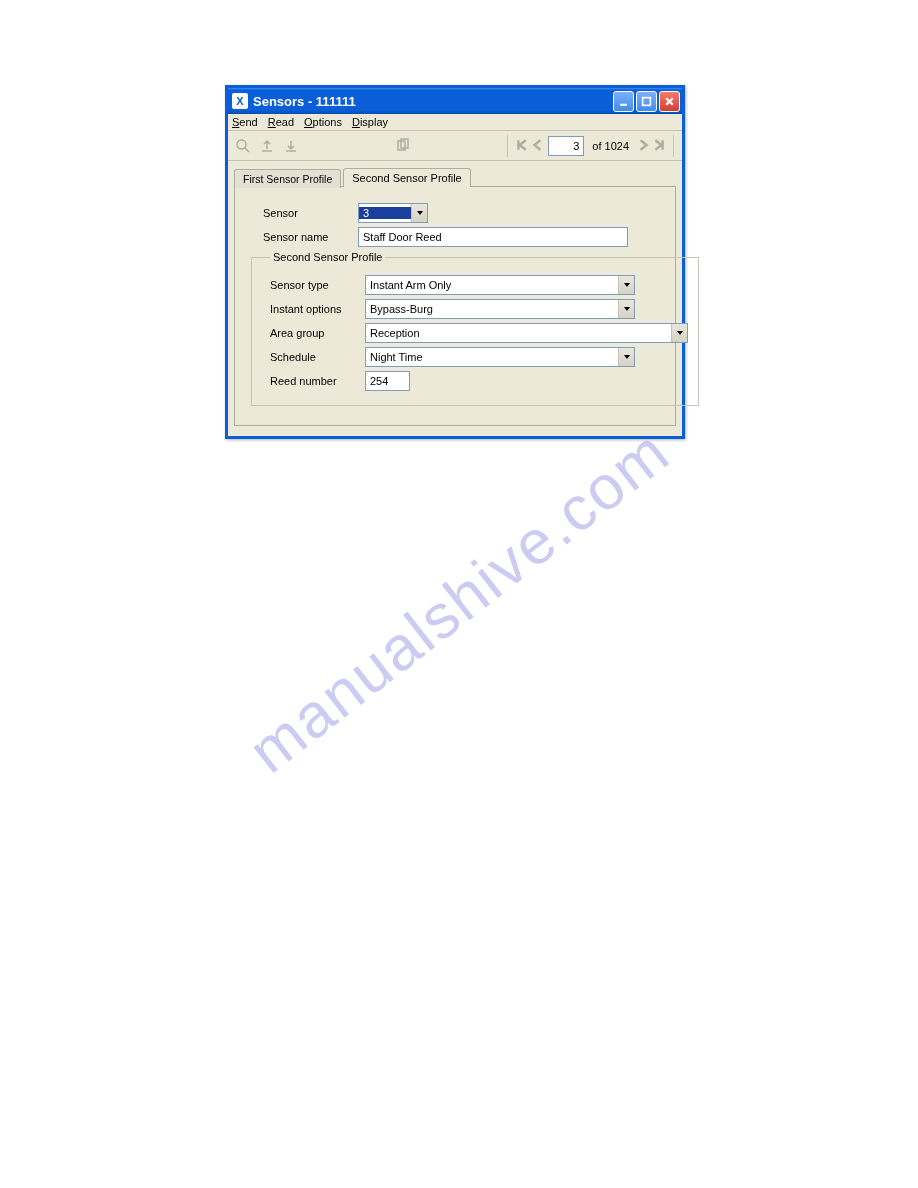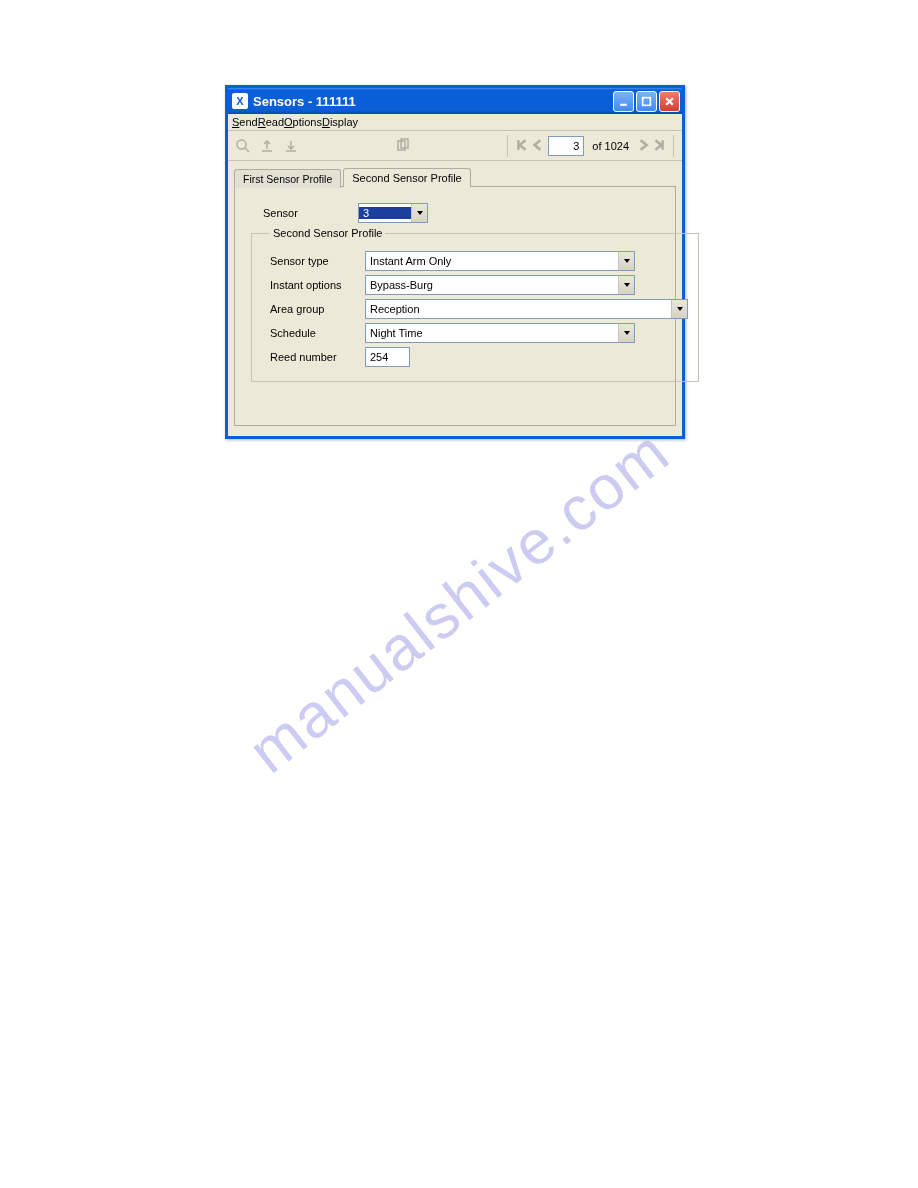--- a/index.html
+++ b/index.html
@@ -52,20 +52,21 @@
     display: flex; align-items: center; justify-content: center;
     color: #fff;
   }
   .wbtn.close { background: linear-gradient(to bottom,#f67a6f,#d13f2e); }
   .wbtn svg { width: 11px; height: 11px; }
   .menubar {
     background: #ece9d8;
     border-bottom: 1px solid #c5c2b8;
     padding: 2px 4px;
     display: flex;
+    gap: 10px;
   }
   .menubar .menuitem { color: #000; }
   .menubar .menuitem u { text-decoration: underline; }
   .toolbar {
     background: #ece9d8;
     border-bottom: 1px solid #c5c2b8;
     height: 30px;
     display: flex;
     align-items: center;
     padding: 0 6px;
@@ -245,20 +246,26 @@
         <div class="combo selected" style="width:70px">
           <span class="val">3</span>
           <span class="drop">
               <svg viewBox="0 0 8 8">
                 <path d="M1 2l3 4 3-4z"></path>
               </svg>
             </span>
         </div>
       </div>
 
+      <div class="row">
+        <label>Sensor name</label>
+        <div class="text" style="width:270px">
+          <input value="Staff Door Reed" style="">
+        </div>
+      </div>
 
       <fieldset class="group">
         <legend>Second Sensor Profile</legend>
 
         <div class="row">
           <label>Sensor type</label>
           <div class="combo" style="width:270px">
             <span class="val">Instant Arm Only</span>
             <span class="drop">
                 <svg viewBox="0 0 8 8">

